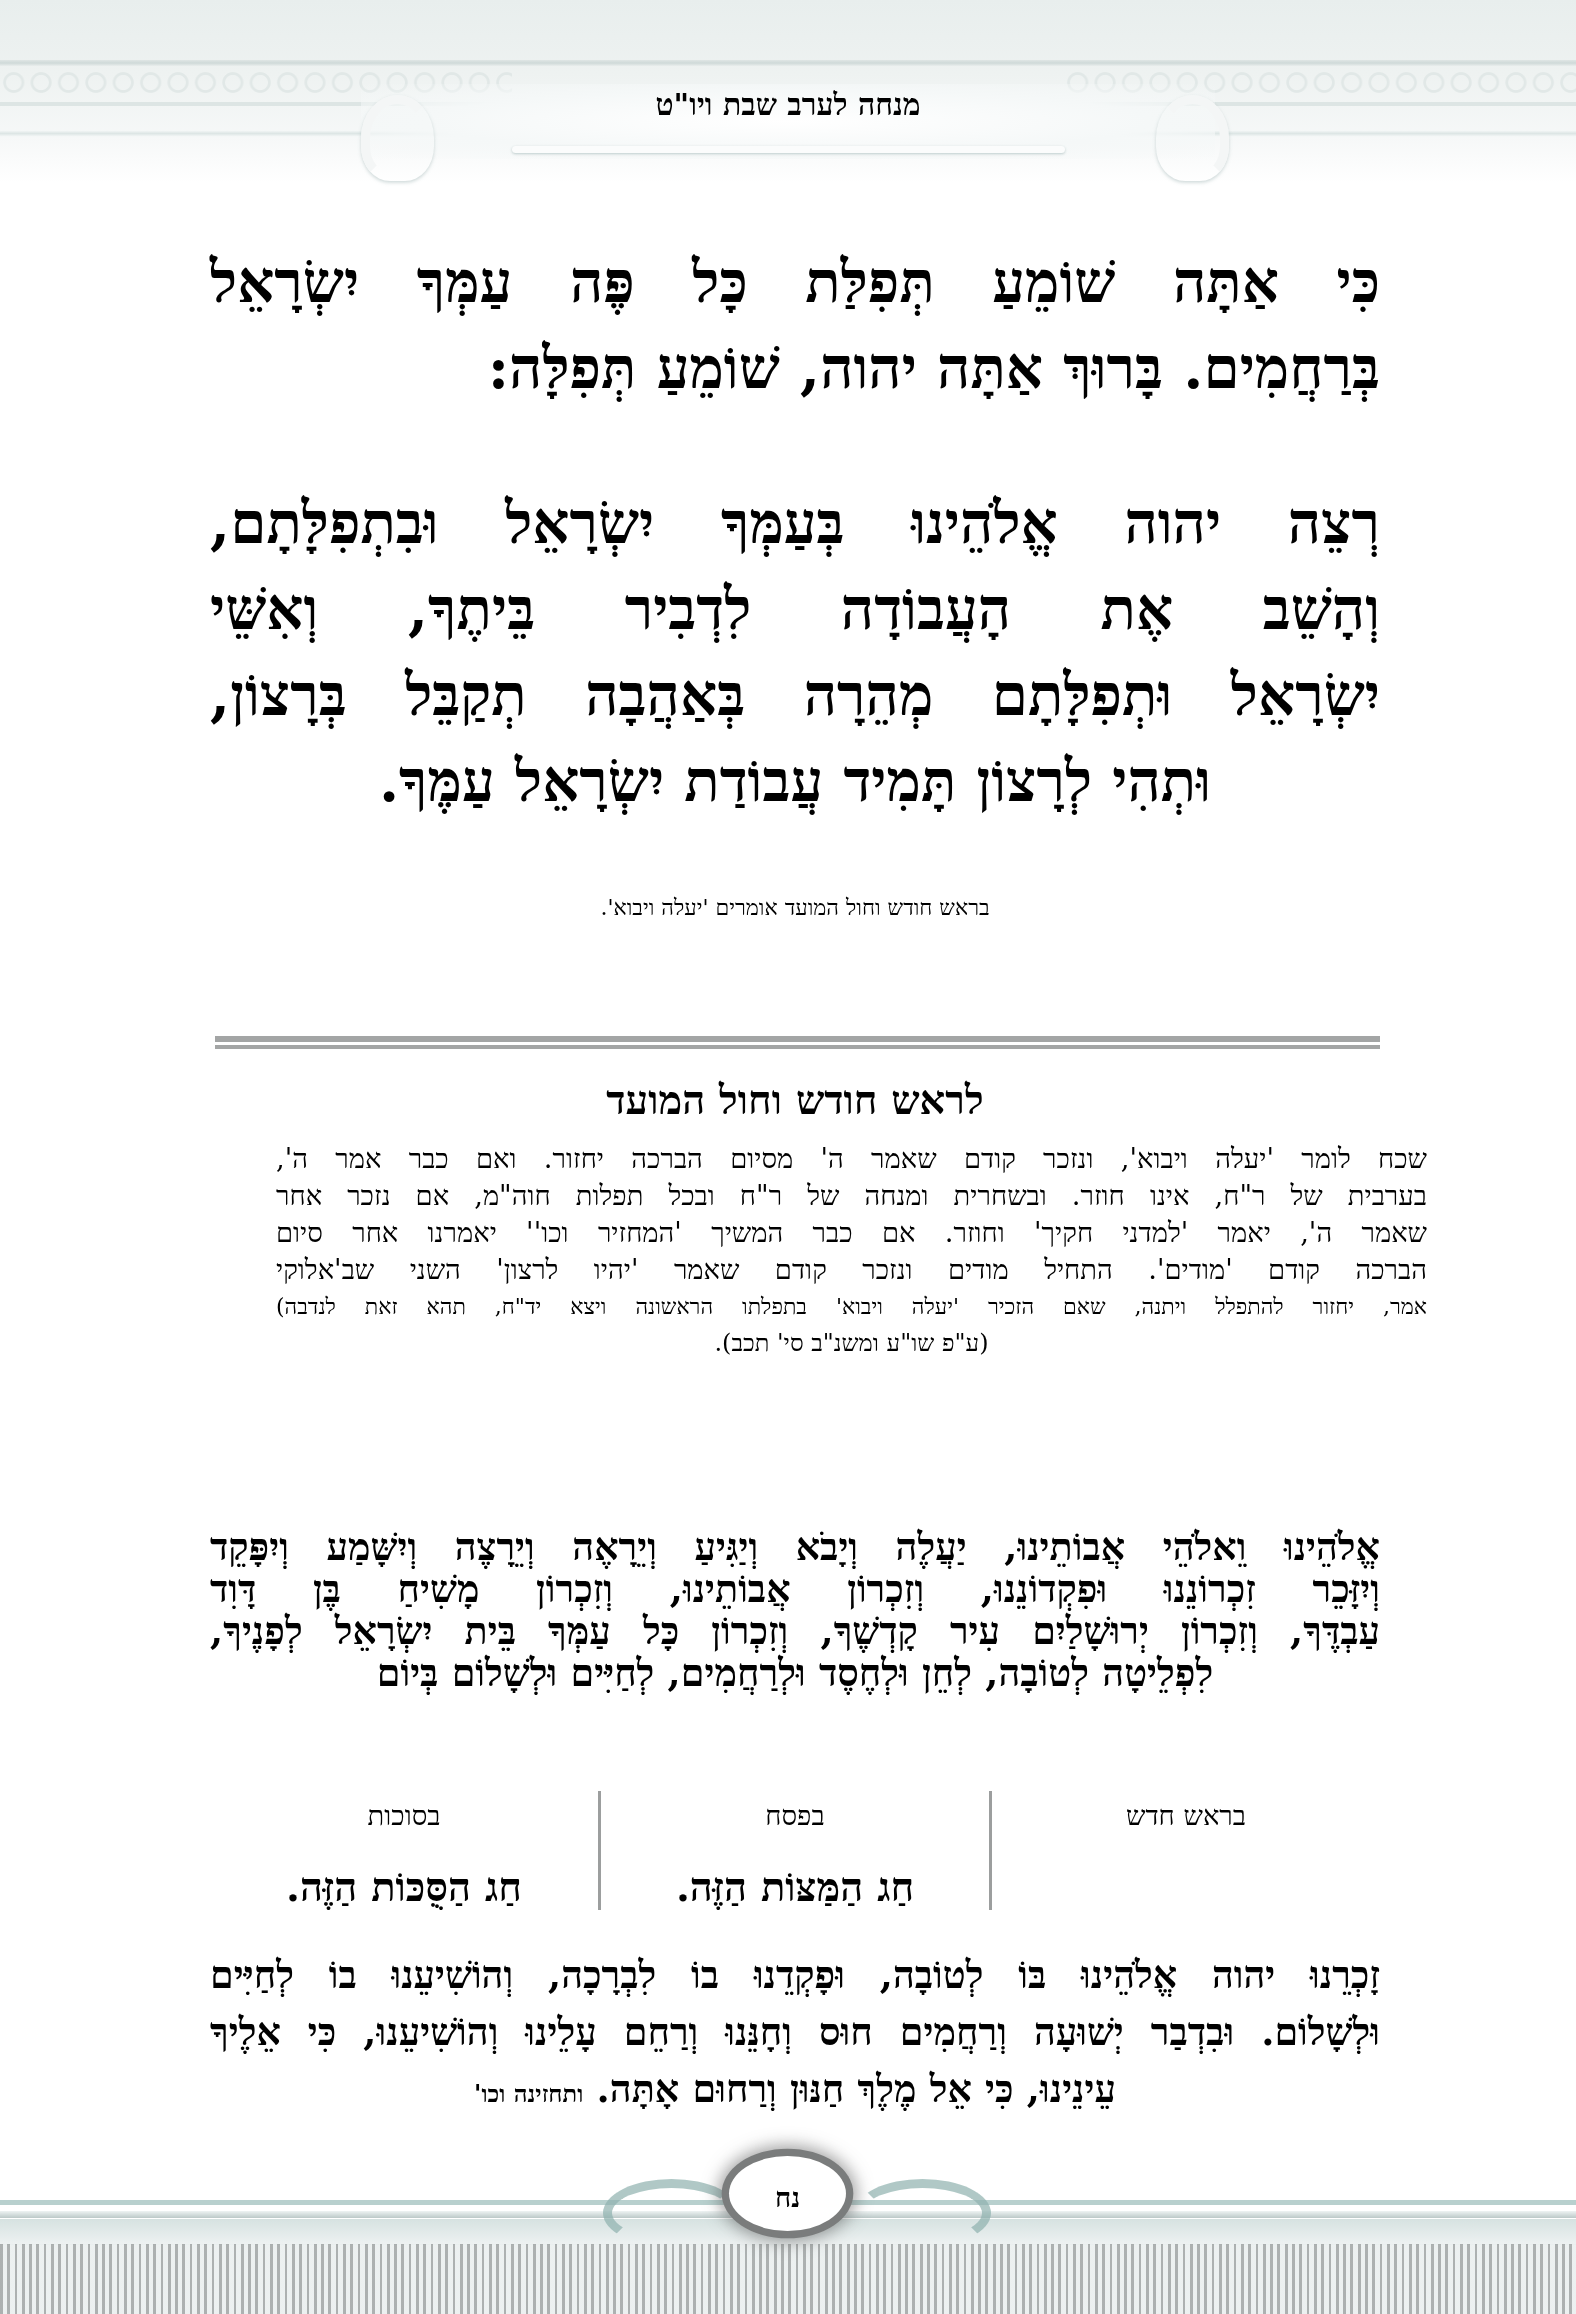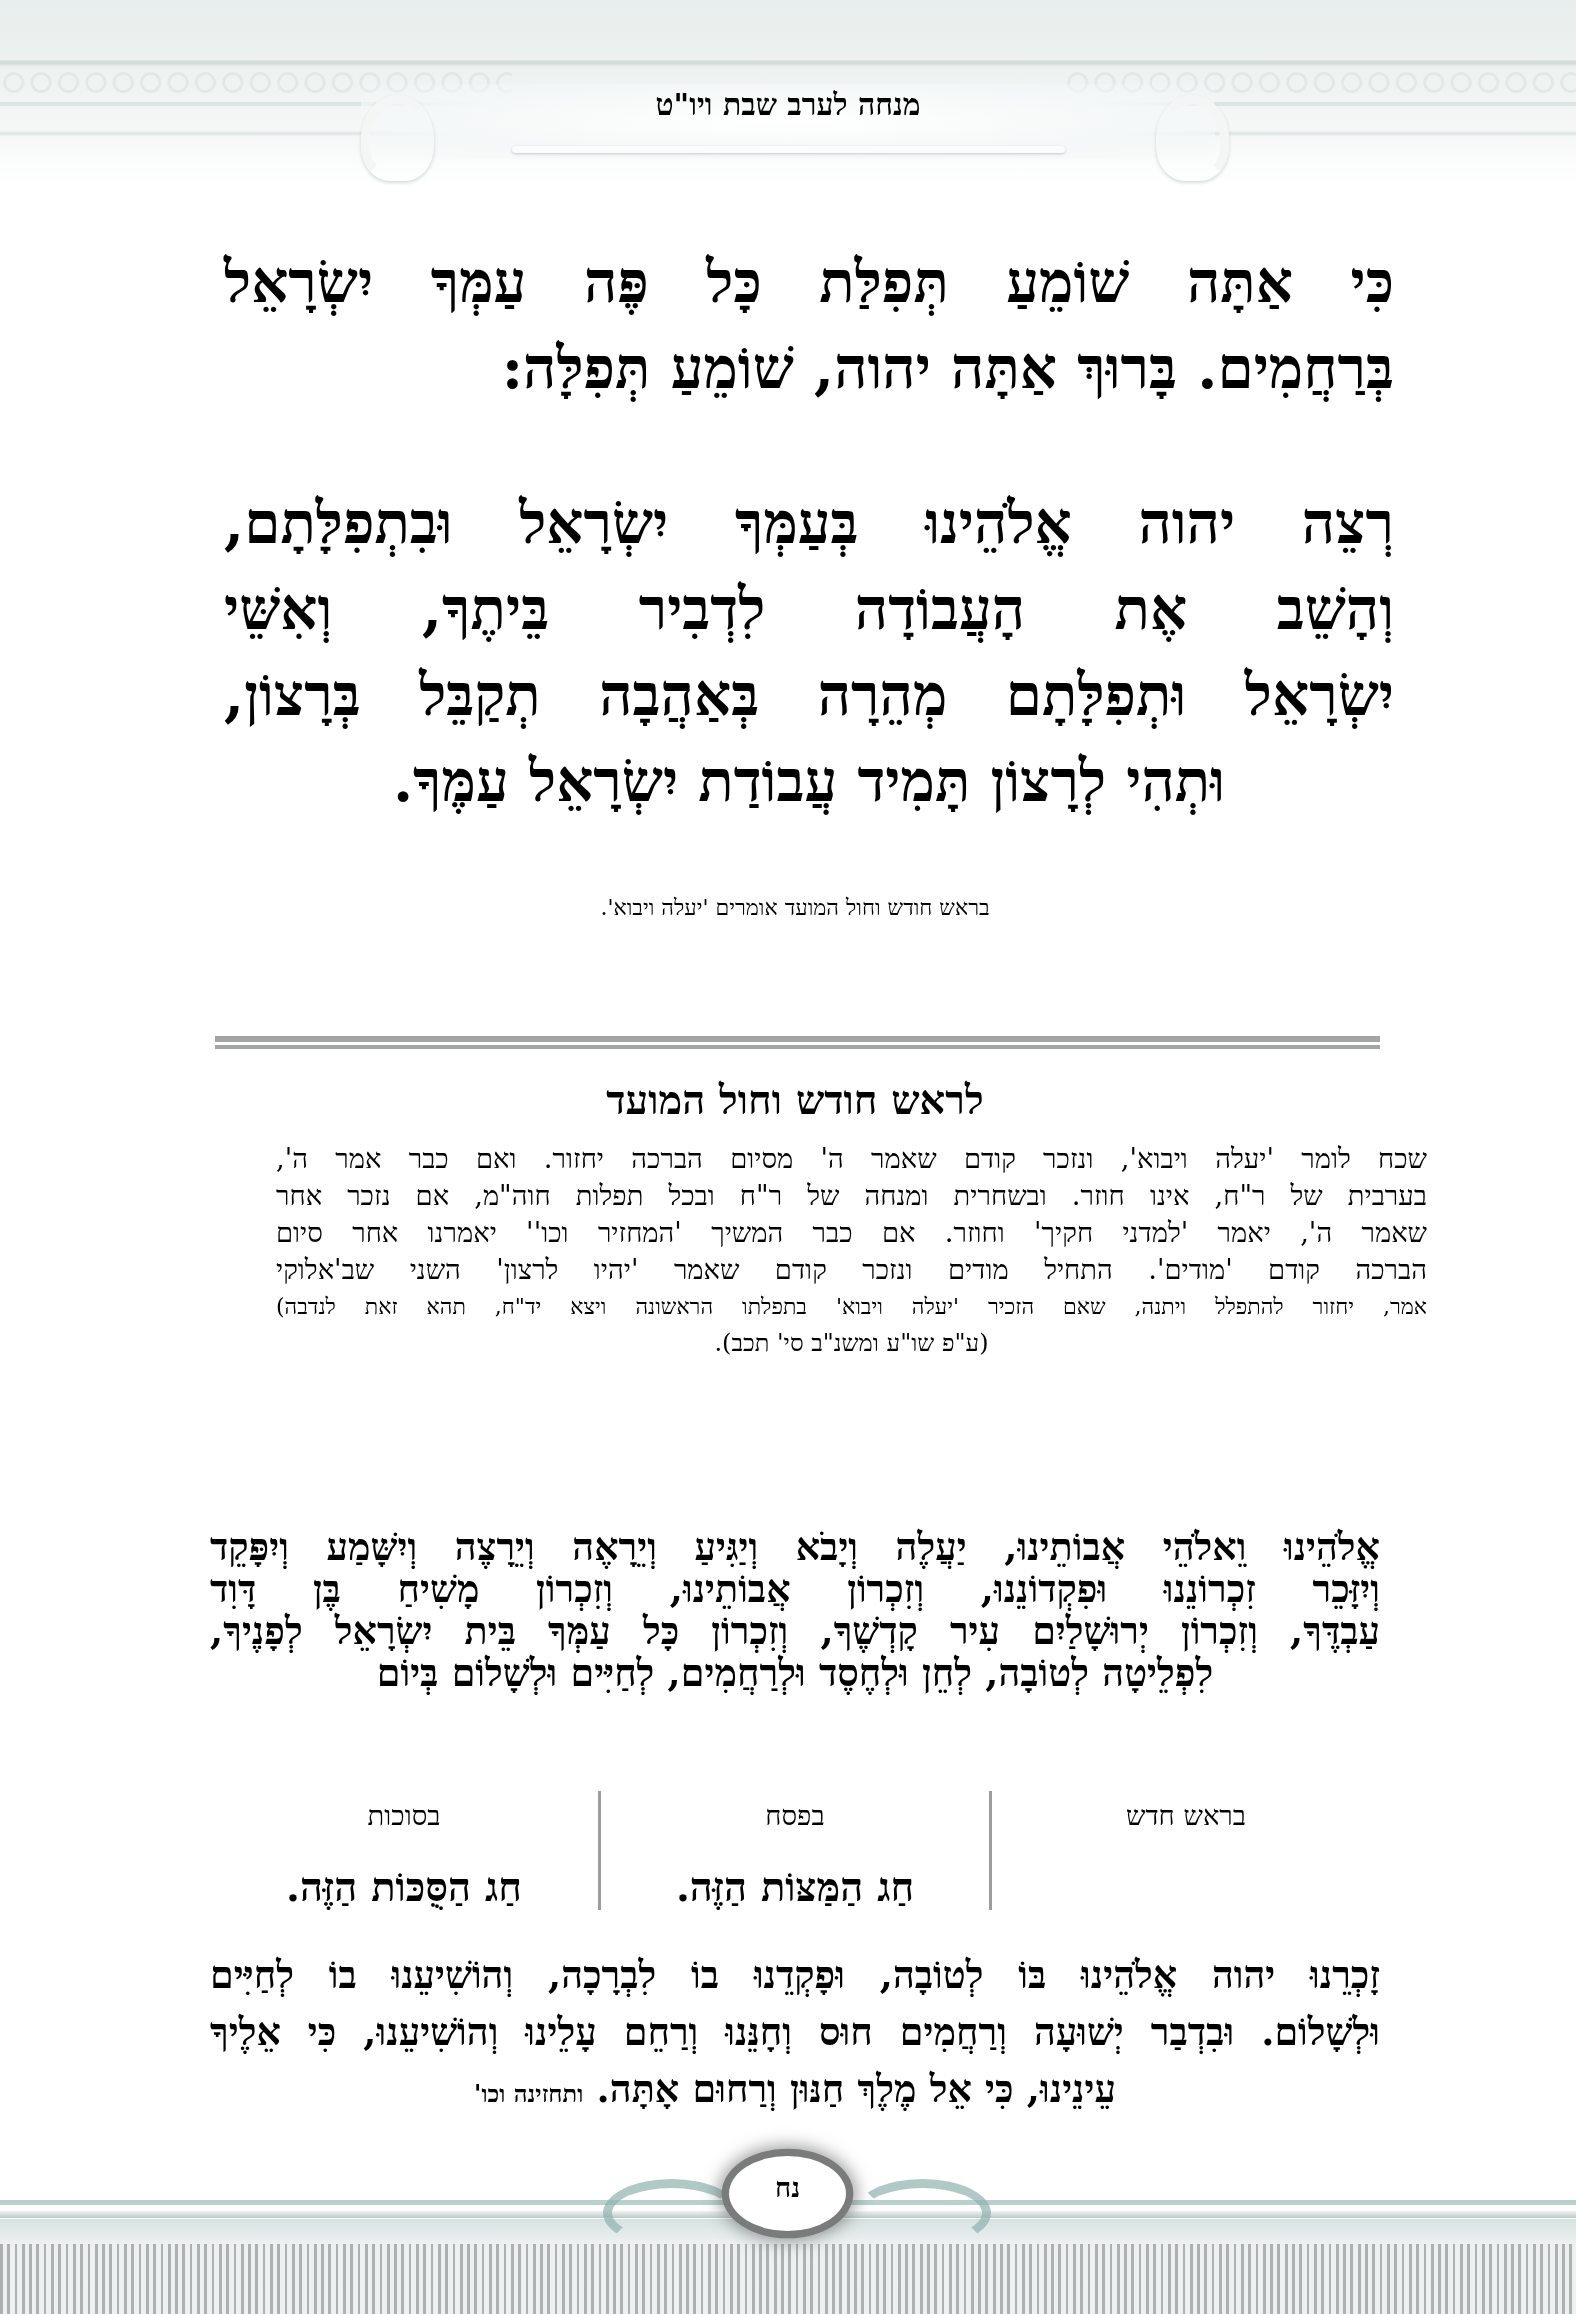--- a/index.html
+++ b/index.html
@@ -43,21 +43,21 @@
   .hdr-bar {
     position:absolute; left:512px; top:146px; width:553px; height:7.3px;
     background:#fbfcfc; border-radius:3.7px; box-shadow:0 0.9px 2.7px rgba(120,150,150,.45);
   }
   .hdr-title {
     position:absolute; left:0; width:1576px; top:87px; text-align:center;
     font-size:30px; font-weight:bold; direction:rtl;
   }
 
   
-  .blk { position:absolute; left:224px; width:1170px; direction:rtl; }
+  .blk { position:absolute; left:210px; width:1170px; direction:rtl; }
   .big {
     font-size:58px; font-weight:bold; line-height:86px;
     text-align:justify; text-align-last:justify;
   }
   .para1 { top:239px; }
   .para1 .l2 { text-align:right; text-align-last:right; }
   .para2 { top:480px; }
   .para2 .l4 { text-align:left; text-align-last:center; }
   .line { display:block; white-space:nowrap; }
 
@@ -128,21 +128,21 @@
     border-bottom-color:transparent; opacity:.7;
   }
   .ftr-swirl.l { left:603px; border-right-color:transparent; }
   .ftr-swirl.r { left:854px; border-left-color:transparent; }
   .pg-oval {
     position:absolute; left:729px; top:27.4px; width:117px; height:75px;
     background:#ffffff; border-radius:50%;
     box-shadow:0 0 0 7.3px #7a7c7c, 0 0 16.4px 11px rgba(90,90,90,.55);
   }
   .pg-num {
-    position:absolute; left:729px; top:42px; width:117px; text-align:center;
+    position:absolute; left:729px; top:52px; width:117px; text-align:center;
     font-size:27.4px; font-weight:bold; direction:rtl;
   }
 </style>
 </head>
 <body>
 
 <div class="page">
 
   <div class="hdr">
     <div class="hdr-band b1"></div>

